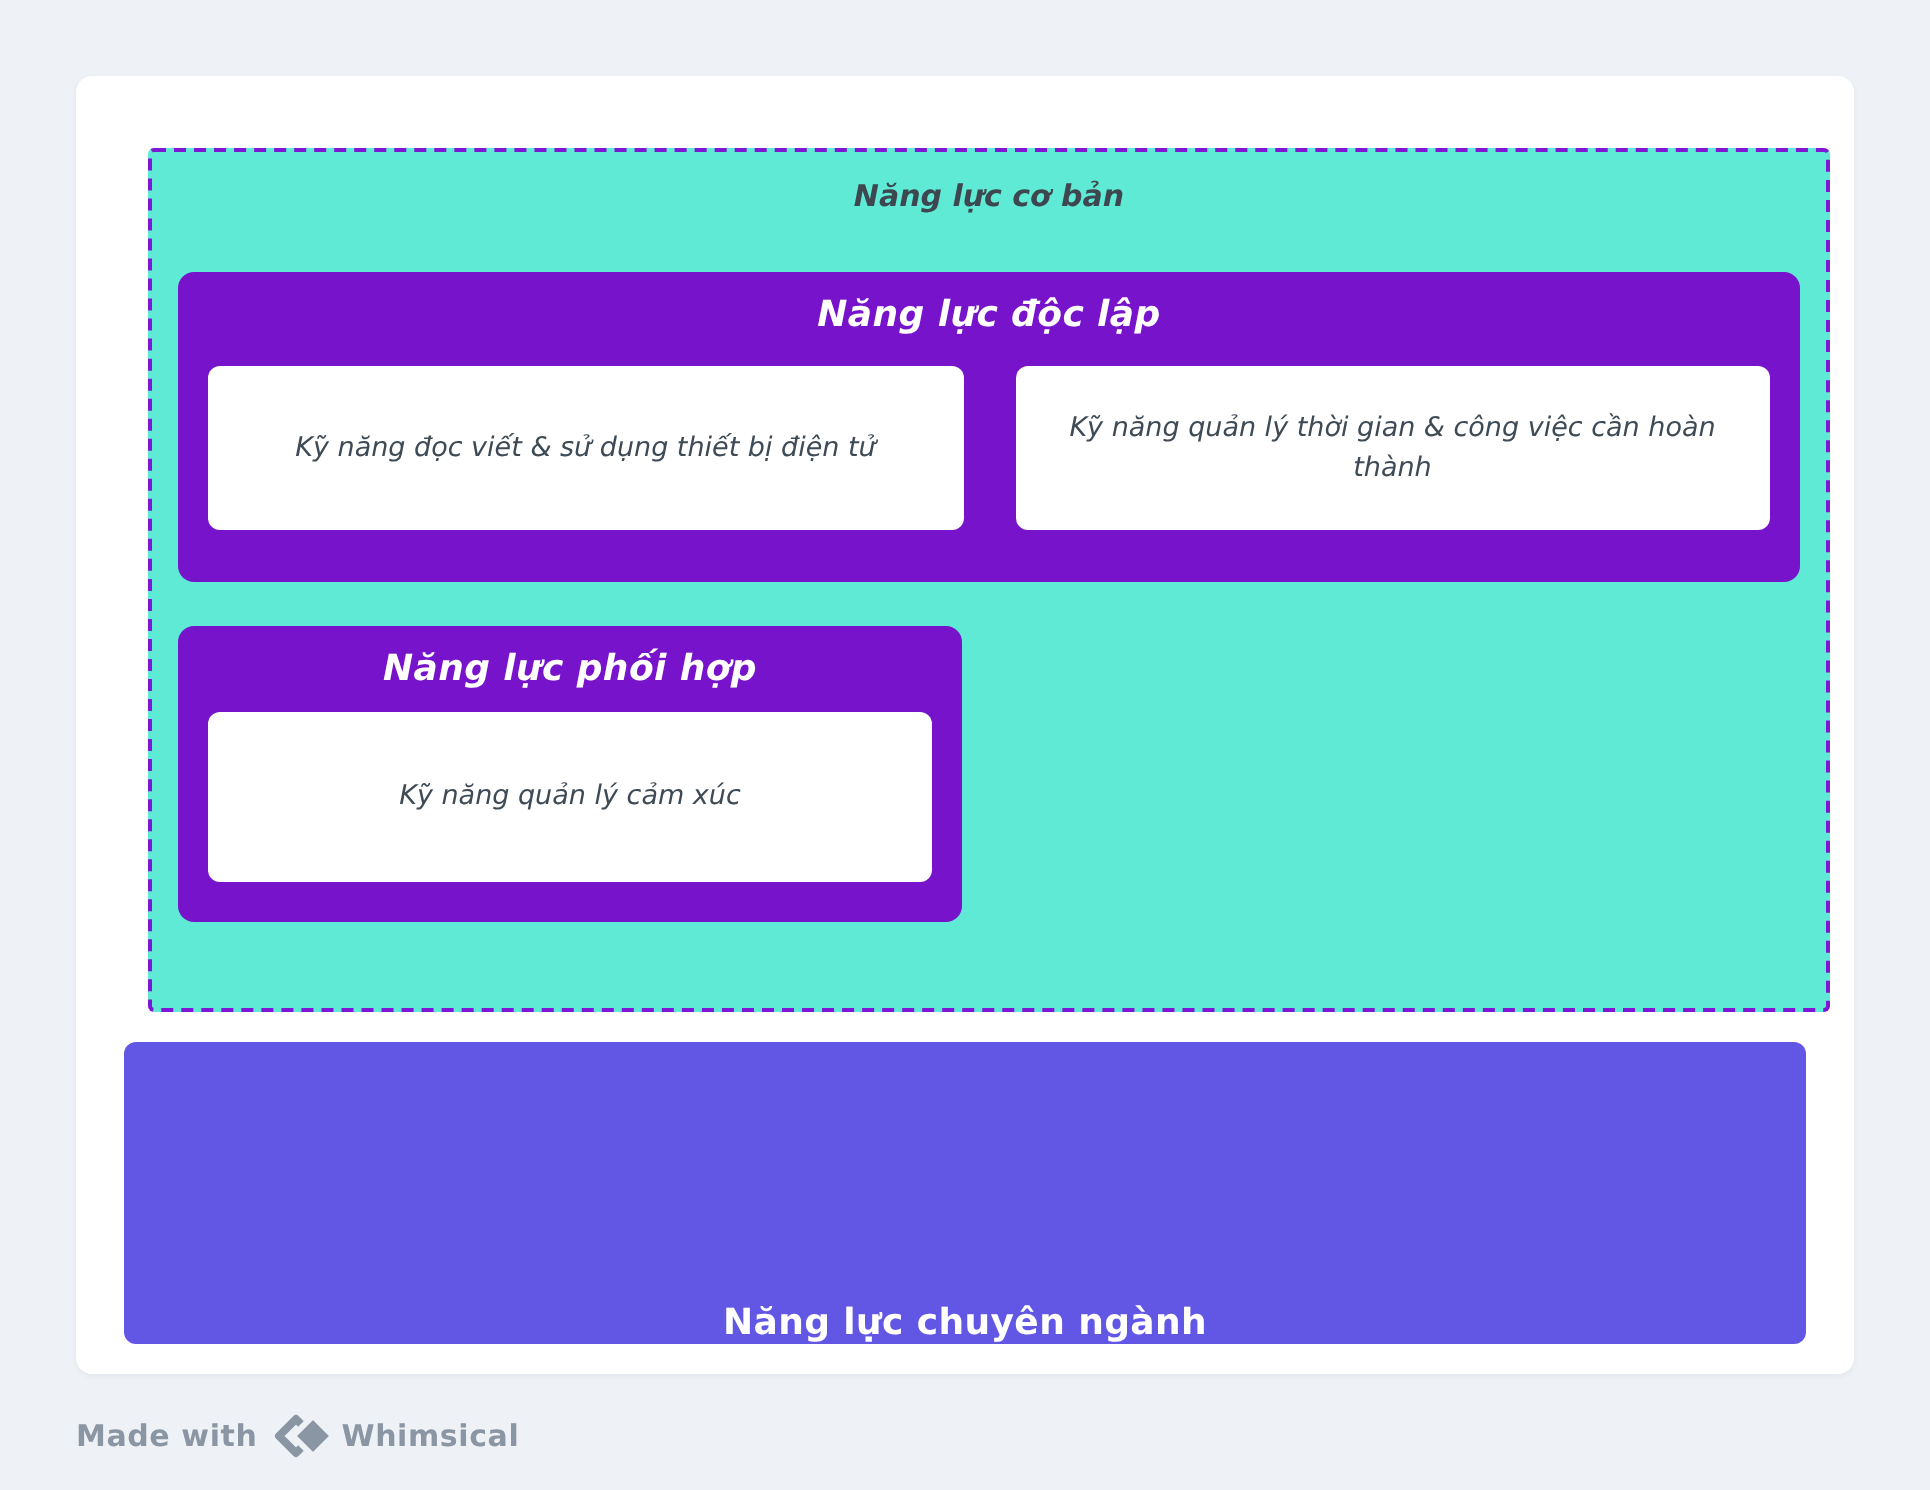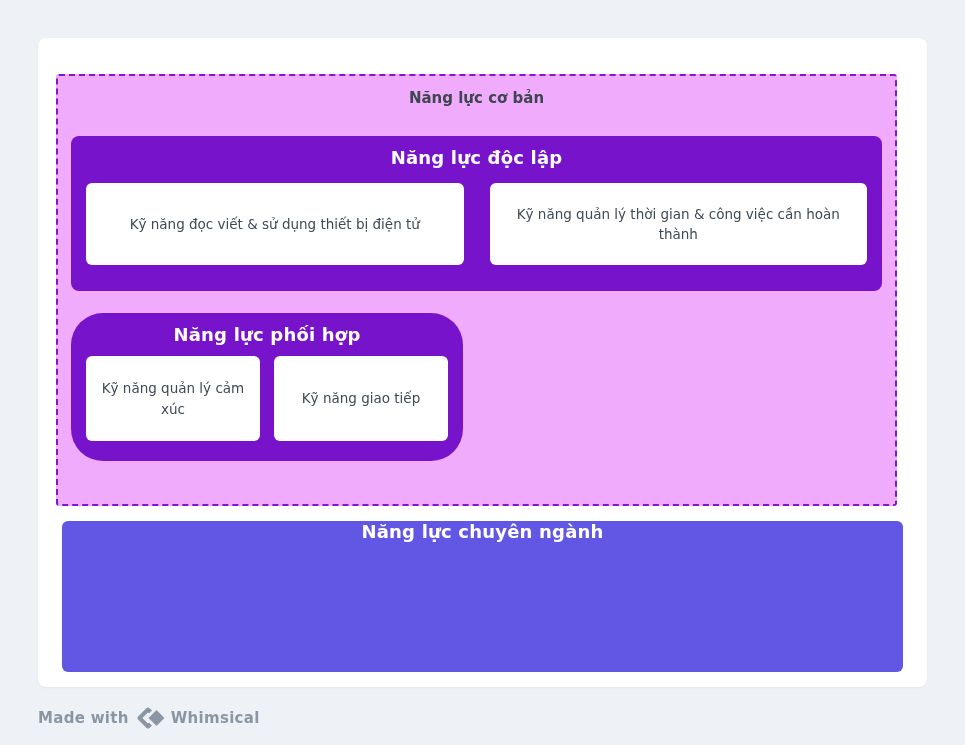--- a/index.html
+++ b/index.html
@@ -13,40 +13,41 @@
   .canvas-card {
     position: absolute;
     left: 38px; top: 38px;
     width: 889px; height: 649px;
     background: #FFFFFF;
     border-radius: 8px;
     box-shadow: 0 1px 3px rgba(20,30,60,0.05);
   }
   .dashed-group {
     position: absolute;
-    left: 18px; top: 36px;
+    left: 36px; top: 36px;
     width: 841px; height: 432px;
-    background: #f0abfc;
+    background: #5eead4;
     border: 2px dashed #7D17D4;
     border-radius: 3px;
+    font-style: italic;
   }
   .group-title {
     margin-top: 13px;
     text-align: center;
     font-size: 15px;
     font-weight: 600;
     color: #3E4650;
   }
   .purple-box {
     position: absolute;
     background: #7713CB;
     border-radius: 8px;
   }
   .box-independent { left: 13px; top: 60px;  width: 811px; height: 155px; }
-  .box-coordination{ left: 13px; top: 237px; width: 392px; height: 148px; border-radius: 32px; }
+  .box-coordination{ left: 13px; top: 237px; width: 392px; height: 148px; }
   .box-leadership  { left: 419px; top: 237px; width: 404px; height: 148px; }
   .box-title {
     color: #FFFFFF;
     text-align: center;
     font-size: 18px;
     font-weight: 700;
     padding-top: 11px;
     letter-spacing: 0.2px;
   }
   .cards-row {
@@ -75,21 +76,21 @@
     color: #3E4A55;
     font-weight: 500;
   }
   .specialized-box {
     position: absolute;
     left: 24px; top: 483px;
     width: 841px; height: 151px;
     background: #6256E5;
     border-radius: 6px;
     display: flex;
-    align-items: flex-start;
+    align-items: flex-end;
     justify-content: center;
   }
   .specialized-box .box-title { padding-top: 0; }
   .footer {
     position: absolute;
     left: 38px; top: 704px;
     height: 28px;
     display: flex;
     align-items: center;
     font-size: 15px;
@@ -120,23 +121,20 @@
         </div>
       </div>
     </div>
 
     <div class="purple-box box-coordination">
       <div class="box-title">Năng lực phối hợp</div>
       <div class="cards-row">
         <div class="skill-card">
           <span>Kỹ năng quản lý cảm xúc</span>
         </div>
-        <div class="skill-card">
-          <span>Kỹ năng giao tiếp</span>
-        </div>
       </div>
     </div>
 
   </div>
 
   <div class="specialized-box">
     <div class="box-title">Năng lực chuyên ngành</div>
   </div>
 
 </div>

